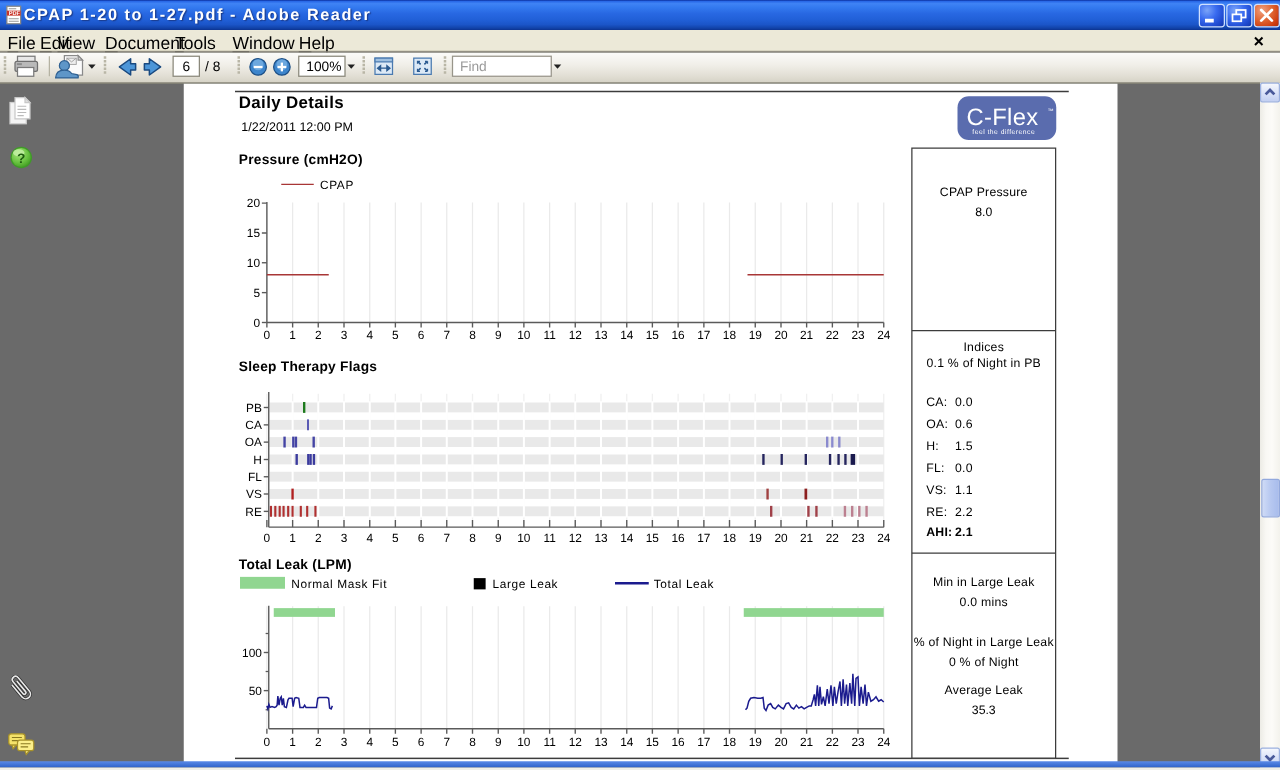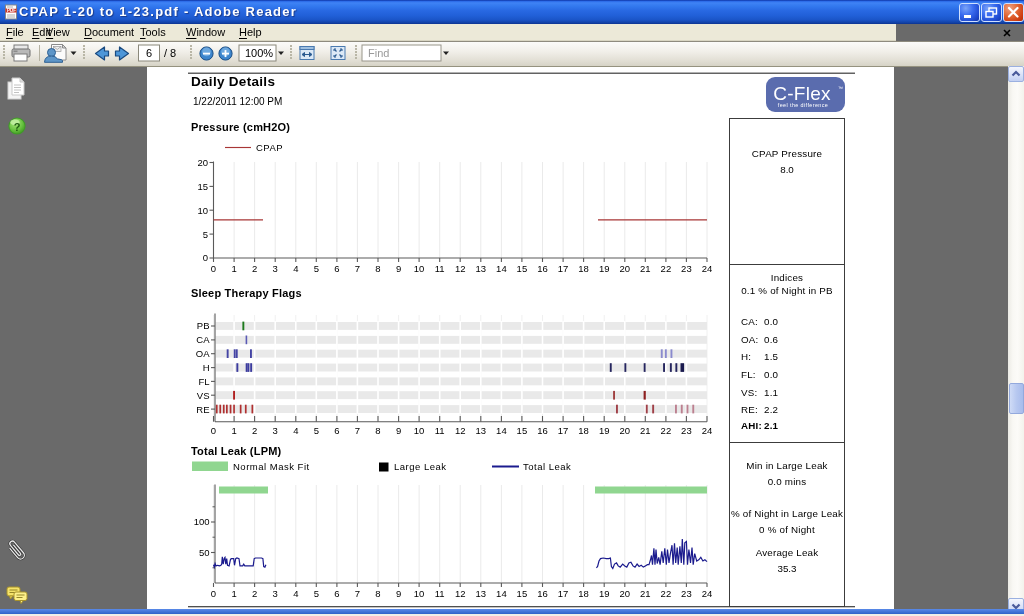--- a/index.html
+++ b/index.html
@@ -1,42 +1,42 @@
 <!DOCTYPE html>
 <html><head><meta charset="utf-8"><style>
 html,body{margin:0;padding:0;}
 body{width:1024px;height:616px;overflow:hidden;font-family:"Liberation Sans",sans-serif;position:relative;background:#6a6a6a;}
 .abs{position:absolute;}
 #titlebar{left:0;top:0;width:1024px;height:24px;background:linear-gradient(180deg,#0a2e9e 0%,#2a6ae8 5%,#3f83f5 12%,#3379ef 25%,#2868e2 45%,#2160d8 65%,#1b55c8 82%,#1142a8 94%,#0c3390 100%);}
 #title-text{left:19px;top:4px;color:#fff;font-size:13px;font-weight:bold;letter-spacing:1.25px;text-shadow:1px 1px 1px #1a3a8a;white-space:nowrap;}
 .winbtn{top:3px;width:21px;height:19px;border-radius:3px;border:1px solid #cfe0ff;box-sizing:border-box;}
 #btn-min,#btn-max{background:radial-gradient(circle at 30% 25%,#7ba4f8 0%,#3a6cf0 40%,#1f4ad0 75%,#1336a8 100%);}
 #btn-close{background:radial-gradient(circle at 30% 25%,#f0a080 0%,#e06532 45%,#cc3a0e 80%,#b03008 100%);}
-#menubar{left:0;top:24px;width:896px;height:16px;background:#ece9d8;border-bottom:1px solid #d8d5c2;font-size:11px;color:#000;}
+#menubar{left:0;top:24px;width:1024px;height:16px;background:#ece9d8;border-bottom:1px solid #d8d5c2;font-size:14px;color:#000;}
 .menu-item{position:absolute;top:2px;}
 .menu-item u{text-decoration:underline;text-underline-offset:1.5px;}
 #toolbar{left:0;top:41px;width:1024px;height:24px;background:linear-gradient(180deg,#fbfbf9 0%,#f1efe9 40%,#e3e0d6 75%,#d6d3c6 100%);border-top:1px solid #8e8b7e;border-bottom:1px solid #95927f;box-sizing:content-box;}
 #docarea{left:0;top:67px;width:1024px;height:543px;background:#6a6a6a;}
 #page{left:147px;top:67px;width:747px;height:543px;background:#fff;}
 #pagesvg{left:147px;top:67px;}
 #bottombar{left:0;top:609px;width:1024px;height:5px;background:linear-gradient(180deg,#5a8ae8,#2f62c8);}
 #bottomwhite{left:0;top:614px;width:1024px;height:2px;background:#f0efe8;}
 #scrollbar{left:1008px;top:66px;width:16px;height:548px;background:linear-gradient(90deg,#ecebe5 0%,#f9f8f4 30%,#fcfbf8 60%,#f3f2ec 100%);}
 .sbtn{left:1008px;width:16px;height:16px;background:linear-gradient(180deg,#f5f7fd 0%,#dce4f9 50%,#c3d0f2 100%);border:1px solid #9bb0e0;border-radius:2px;box-sizing:border-box;}
 #sthumb{left:1008.5px;top:383px;width:15px;height:31px;background:linear-gradient(90deg,#cfdbf6,#b7c8f0 50%,#a8bcec);border:1px solid #93a9dd;border-radius:2px;box-sizing:border-box;}
 </style></head>
 <body>
 <div class="abs" id="titlebar"></div>
 <svg class="abs" style="left:4px;top:4px" width="14" height="16" viewBox="0 0 14 16">
  <rect x="1.5" y="1" width="11" height="14" fill="#fff" stroke="#888"></rect>
  <rect x="1.5" y="4.5" width="11" height="4" fill="#c8352a"></rect>
  <path d="M3 3 h6 M3 11 h8 M3 13 h8" stroke="#999" stroke-width="0.8"></path>
  <text x="3" y="8.3" font-size="4.5" fill="#fff" font-weight="bold">PDF</text>
 </svg>
-<div class="abs" id="title-text">CPAP 1-20 to 1-23.pdf - Adobe Reader</div>
+<div class="abs" id="title-text">CPAP 1-20 to 1-27.pdf - Adobe Reader</div>
 <div class="abs winbtn" id="btn-min" style="left:959px;"></div>
 <svg class="abs" style="left:959px;top:3px" width="21" height="19" viewBox="0 0 21 19">
     <rect x="5" y="12" width="7" height="3" fill="#fff"></rect>
   </svg>
 <div class="abs winbtn" id="btn-max" style="left:981px;"></div>
 <svg class="abs" style="left:981px;top:3px" width="21" height="19" viewBox="0 0 21 19">
     <g fill="none" stroke="#fff">
       <rect x="8" y="5" width="7.5" height="6" stroke-width="1.4"></rect>
       <rect x="5" y="8.5" width="7" height="5.5" stroke-width="1.4" fill="#3a6cf0"></rect>
     </g>

